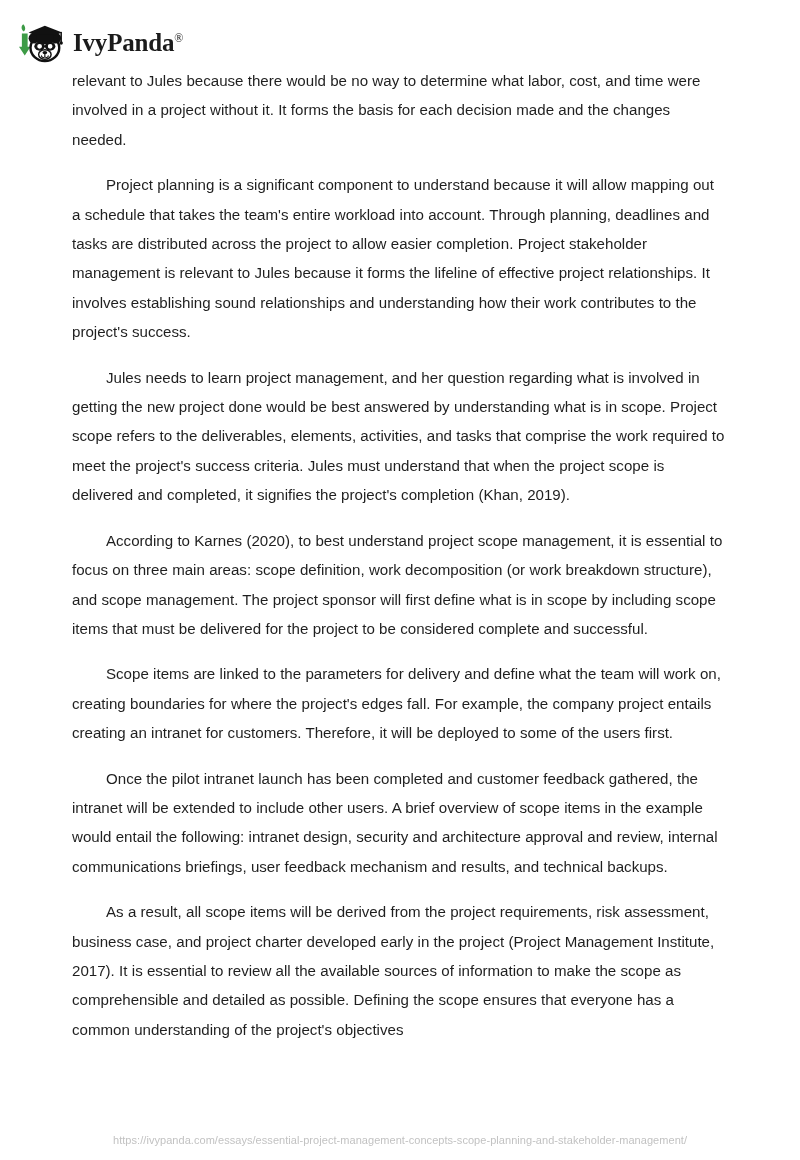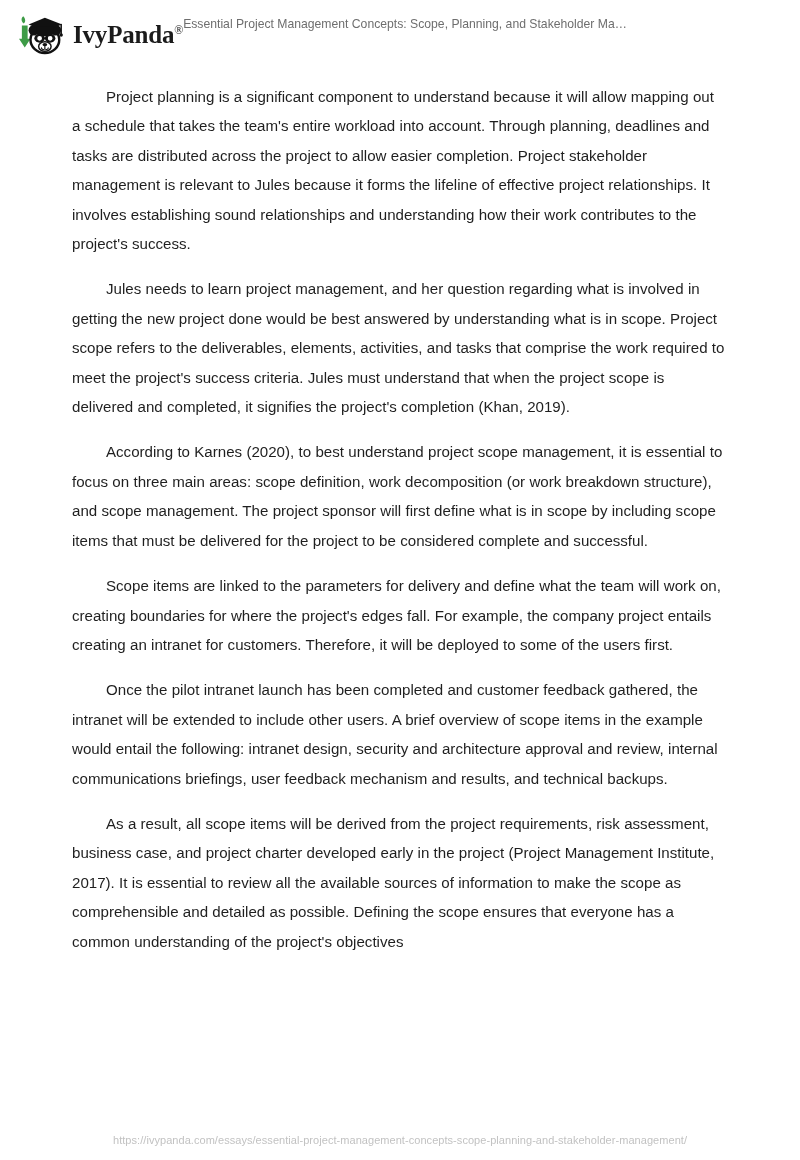--- a/index.html
+++ b/index.html
@@ -19,21 +19,22 @@
   
   .page-header {
     position: absolute;
     top: 0;
     left: 0;
     width: 664px;
     height: 58px;
     display: flex;
     align-items: flex-start;
     box-sizing: border-box;
-    padding: 10px 26px 0 18px;
+    padding: 18px 26px 0 18px;
+    flex-direction: column;
   }
 
   .brand {
     display: flex;
     align-items: center;
     gap: 7px;
     flex: 0 0 auto;
     margin-top: 1px;
   }
 
@@ -153,20 +154,21 @@
       <path d="M90 28 L90 48" stroke="#111111" stroke-width="3.2" stroke-linecap="round"></path>
       <circle cx="90" cy="50" r="3.6" fill="#111111"></circle>
     </svg>
     <span class="brand-wordmark"><span>IvyPanda</span><span class="reg">®</span></span>
   </div>
 
   <div class="header-title">Essential Project Management Concepts: Scope, Planning, and Stakeholder Management</div>
 </div>
 
 <div class="page-body">
+    <p class="para">relevant to Jules because there would be no way to determine what labor, cost, and time were involved in a project without it. It forms the basis for each decision made and the changes needed.</p>
     <p class="para indent">Project planning is a significant component to understand because it will allow mapping out a schedule that takes the team's entire workload into account. Through planning, deadlines and tasks are distributed across the project to allow easier completion. Project stakeholder management is relevant to Jules because it forms the lifeline of effective project relationships. It involves establishing sound relationships and understanding how their work contributes to the project's success.</p>
     <p class="para indent">Jules needs to learn project management, and her question regarding what is involved in getting the new project done would be best answered by understanding what is in scope. Project scope refers to the deliverables, elements, activities, and tasks that comprise the work required to meet the project's success criteria. Jules must understand that when the project scope is delivered and completed, it signifies the project's completion (Khan, 2019).</p>
     <p class="para indent">According to Karnes (2020), to best understand project scope management, it is essential to focus on three main areas: scope definition, work decomposition (or work breakdown structure), and scope management. The project sponsor will first define what is in scope by including scope items that must be delivered for the project to be considered complete and successful.</p>
     <p class="para indent">Scope items are linked to the parameters for delivery and define what the team will work on, creating boundaries for where the project's edges fall. For example, the company project entails creating an intranet for customers. Therefore, it will be deployed to some of the users first.</p>
     <p class="para indent">Once the pilot intranet launch has been completed and customer feedback gathered, the intranet will be extended to include other users. A brief overview of scope items in the example would entail the following: intranet design, security and architecture approval and review, internal communications briefings, user feedback mechanism and results, and technical backups.</p>
     <p class="para indent">As a result, all scope items will be derived from the project requirements, risk assessment, business case, and project charter developed early in the project (Project Management Institute, 2017). It is essential to review all the available sources of information to make the scope as comprehensible and detailed as possible. Defining the scope ensures that everyone has a common understanding of the project's objectives</p>
   </div>
 
 <div class="page-footer">
   <span class="footer-url">https://ivypanda.com/essays/essential-project-management-concepts-scope-planning-and-stakeholder-management/</span>

